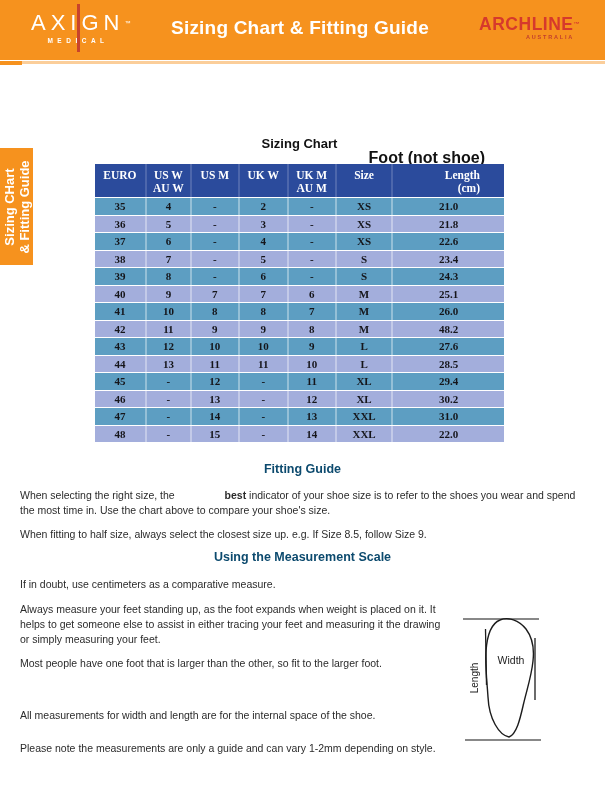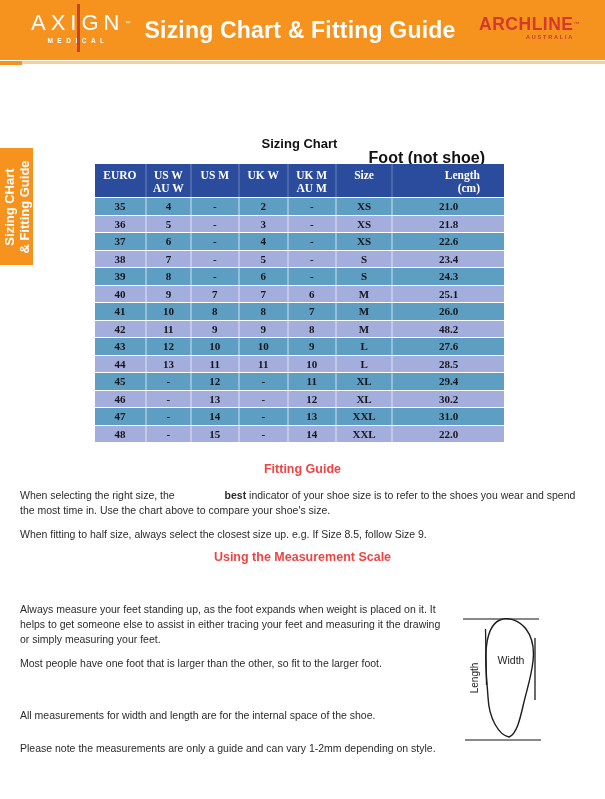--- a/index.html
+++ b/index.html
@@ -10,21 +10,21 @@
   }
   
   .topbar { position:absolute; left:0; top:0; width:605px; height:60px; background:#F6921E; }
   .axign { position:absolute; left:31px; top:11px; width:94px; text-align:center; color:#fff; }
   .axign-name { font-size:22px; font-weight:400; letter-spacing:5px; line-height:24px; position:relative; }
   .axign-tm { font-size:6px; vertical-align:top; letter-spacing:0; }
   .axign-sub { font-size:6.5px; font-weight:700; letter-spacing:4.5px; margin-top:2px; }
   .axign-line { position:absolute; left:46px; top:-7px; width:2.5px; height:48px; background:#C8432C; }
   .banner-title {
     position:absolute; left:120px; top:17px; width:360px; text-align:center;
-    color:#fff; font-size:23px; font-weight:700; letter-spacing:0.2px;
+    color:#fff; font-size:19px; font-weight:700; letter-spacing:0.2px;
   }
   .archline { position:absolute; right:25px; top:15px; text-align:right; }
   .archline-name { color:#D6392C; font-size:17.5px; font-weight:700; letter-spacing:0.5px; line-height:18px; }
   .archline-tm { font-size:6px; vertical-align:top; }
   .archline-sub { color:#C23E2E; font-size:5.5px; font-weight:700; letter-spacing:1.8px; margin-top:1px; padding-right:6px; }
   .topbar-strip { position:absolute; left:0; top:61px; width:605px; height:3px; background:rgba(246,146,30,0.45); }
   .topbar-dash { position:absolute; left:0; top:61px; width:22px; height:4px; background:#F6921E; }
   
   .side-tab { position:absolute; left:0; top:148px; width:33px; height:117px; background:#F6921E; }
   .side-tab-rot {
@@ -45,21 +45,21 @@
   table.sizing th + th { border-left:2px solid rgba(255,255,255,0.16); }
   table.sizing th:last-child { text-align:right; padding-right:24px; }
   table.sizing td {
     font-size:11px; font-weight:700; color:#15151a; text-align:center;
     height:16.5px; line-height:16.5px; overflow:hidden;
   }
   table.sizing td + td { border-left:2px solid rgba(255,255,255,0.35); }
   tr.r-odd  td { background:#5D9EC2;margin-left:12px; }
   tr.r-even td { background:#A3AEDC; }
   
-  .h2 { position:absolute; left:0; width:605px; text-align:center; font-size:12.5px; font-weight:700; color:#ef4444; }
+  .h2 { position:absolute; left:0; width:605px; text-align:center; font-size:12.5px; font-weight:700; color:#0c4a6e; }
   .para { position:absolute; left:20px; font-size:10.5px; line-height:15px; color:#2b2b2b; }
   .para b { font-weight:700;padding-left:47px; }
   
   .foot-svg { position:absolute; left:455px; top:593px; width:135px; height:162px; }
 </style>
 </head>
 <body>
 
 <div class="page">
 
@@ -259,20 +259,21 @@
           <td>22.0</td>
         </tr>
       </tbody>
   </table>
 
   <div class="h2" style="top:462px;">Fitting Guide</div>
   <p class="para" style="top:488px; width:562px;"><span>When selecting the right size, the </span><b>best</b><span> indicator of your shoe size is to refer to the shoes you wear and spend the most time in. Use the chart above to compare your shoe's size.</span></p>
   <p class="para" style="top:527px; width:562px;">When fitting to half size, always select the closest size up. e.g. If Size 8.5, follow Size 9.</p>
 
   <div class="h2" style="top:550px;">Using the Measurement Scale</div>
+  <p class="para" style="top:577px; width:562px;">If in doubt, use centimeters as a comparative measure.</p>
   <p class="para" style="top:602px; width:432px;">Always measure your feet standing up, as the foot expands when weight is placed on it. It helps to get someone else to assist in either tracing your feet and measuring it the drawing or simply measuring your feet.</p>
   <p class="para" style="top:656px; width:432px;">Most people have one foot that is larger than the other, so fit to the larger foot.</p>
   <p class="para" style="top:708px; width:432px;">All measurements for width and length are for the internal space of the shoe.</p>
   <p class="para" style="top:741px; width:432px;">Please note the measurements are only a guide and can vary 1-2mm depending on style.</p>
 
   <svg class="foot-svg" viewBox="0 0 135 162">
     <line x1="8" y1="26" x2="84" y2="26" stroke="#888888" stroke-width="2.2"></line>
     <line x1="10" y1="147" x2="86" y2="147" stroke="#888888" stroke-width="2.2"></line>
     <path d="M54,144 C44,142 34,126 33,104 C32,89 30,72 31,58 C32,44 35,31 45,27 C53,23.5 64,27 71,36 C77,44 79.5,55 78,68 C76.5,83 72,96 68.5,111 C65.5,124 62,141 54,144 Z" fill="none" stroke="#1c1c1c" stroke-width="1.4"></path>
     <line x1="30.5" y1="36" x2="31.5" y2="92" stroke="#1c1c1c" stroke-width="1.3"></line>

